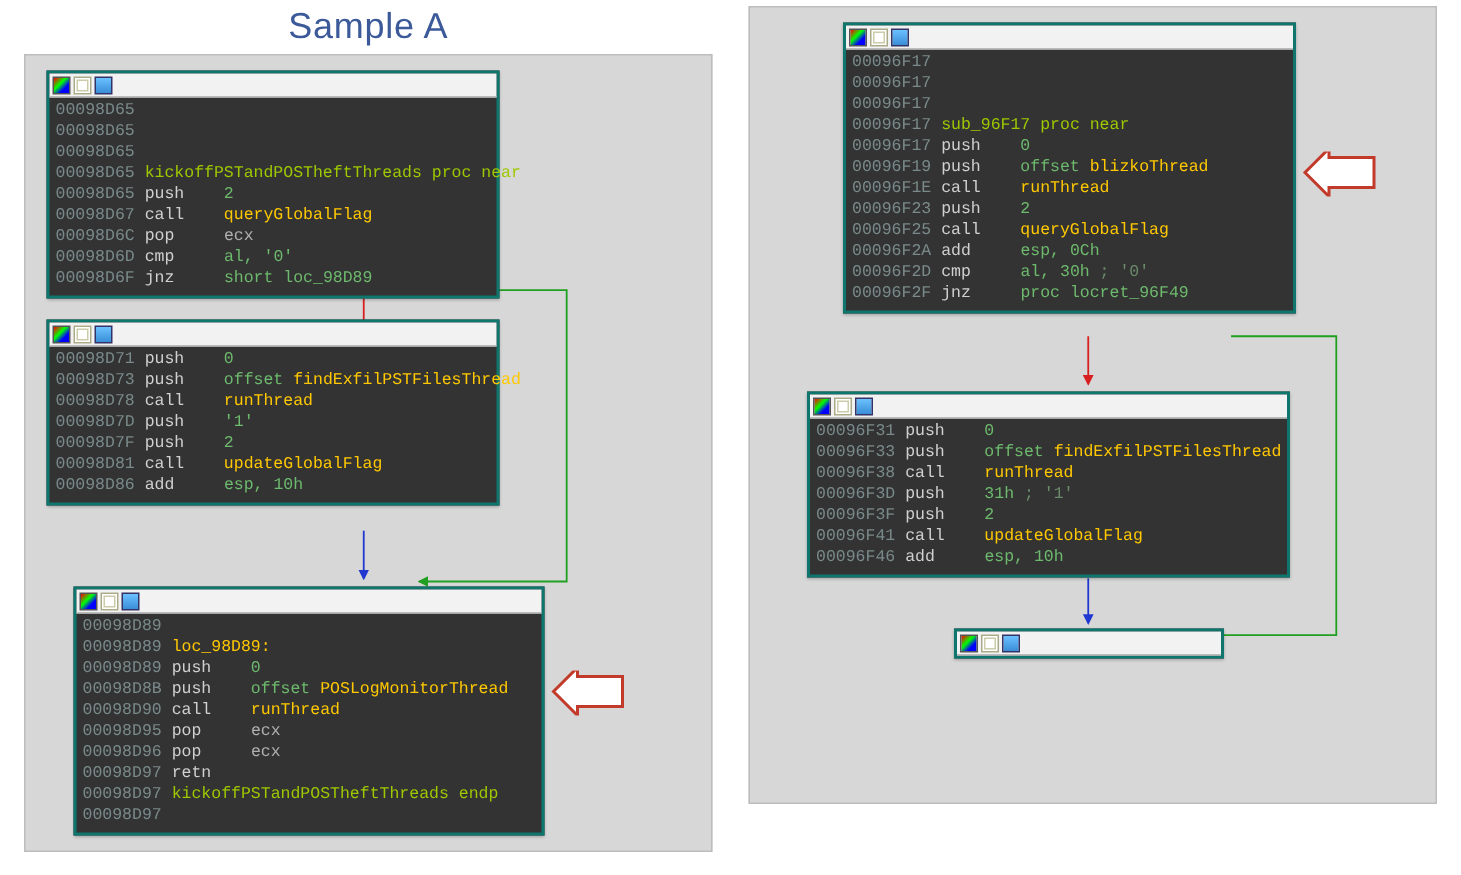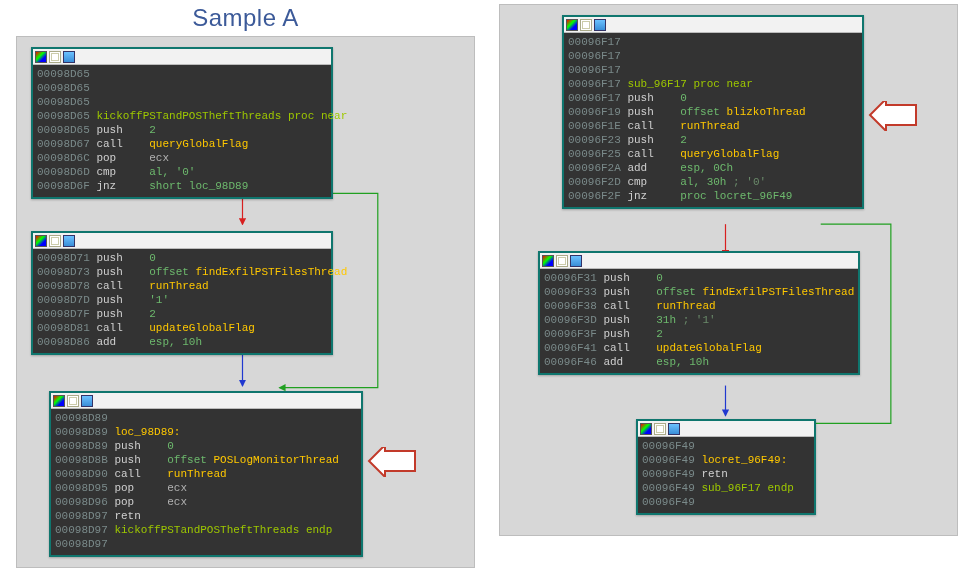--- a/index.html
+++ b/index.html
@@ -126,21 +126,21 @@
 <span class="addr">00098D65</span>
 <span class="addr">00098D65</span>
 <span class="addr">00098D65</span> <span class="proc">kickoffPSTandPOSTheftThreads</span> <span class="proc">proc near</span>
 <span class="addr">00098D65</span> <span class="kw">push</span>    <span class="num">2</span>
 <span class="addr">00098D67</span> <span class="kw">call</span>    <span class="fn">queryGlobalFlag</span>
 <span class="addr">00098D6C</span> <span class="kw">pop</span>     <span class="op">ecx</span>
 <span class="addr">00098D6D</span> <span class="kw">cmp</span>     <span class="num">al, '0'</span>
 <span class="addr">00098D6F</span> <span class="kw">jnz</span>     <span class="num">short loc_98D89</span></div>
       </div>
 
-      <div class="block" style="left:14px; top:194px; width:302px;">
+      <div class="block" style="left:14px; top:176px; width:302px;">
         <div class="titlebar">
           <span class="tb-icon icon-a"></span>
           <span class="tb-icon icon-b"></span>
           <span class="tb-icon icon-c"></span>
         </div>
         <div class="code"><span class="addr">00098D71</span> <span class="kw">push</span>    <span class="num">0</span>
 <span class="addr">00098D73</span> <span class="kw">push</span>    <span class="num">offset</span> <span class="fn">findExfilPSTFilesThread</span>
 <span class="addr">00098D78</span> <span class="kw">call</span>    <span class="fn">runThread</span>
 <span class="addr">00098D7D</span> <span class="kw">push</span>    <span class="num">'1'</span>
 <span class="addr">00098D7F</span> <span class="kw">push</span>    <span class="num">2</span>
@@ -204,46 +204,41 @@
 <span class="addr">00096F17</span> <span class="kw">push</span>    <span class="num">0</span>
 <span class="addr">00096F19</span> <span class="kw">push</span>    <span class="num">offset</span> <span class="fn">blizkoThread</span>
 <span class="addr">00096F1E</span> <span class="kw">call</span>    <span class="fn">runThread</span>
 <span class="addr">00096F23</span> <span class="kw">push</span>    <span class="num">2</span>
 <span class="addr">00096F25</span> <span class="kw">call</span>    <span class="fn">queryGlobalFlag</span>
 <span class="addr">00096F2A</span> <span class="kw">add</span>     <span class="num">esp, 0Ch</span>
 <span class="addr">00096F2D</span> <span class="kw">cmp</span>     <span class="num">al, 30h</span> <span class="cmt">; '0'</span>
 <span class="addr">00096F2F</span> <span class="kw">jnz</span>     <span class="num">proc locret_96F49</span></div>
       </div>
 
-      <div class="block" style="left:38px; top:246px; width:322px;">
+      <div class="block" style="left:38px; top:256px; width:322px;">
         <div class="titlebar">
           <span class="tb-icon icon-a"></span>
           <span class="tb-icon icon-b"></span>
           <span class="tb-icon icon-c"></span>
         </div>
         <div class="code"><span class="addr">00096F31</span> <span class="kw">push</span>    <span class="num">0</span>
 <span class="addr">00096F33</span> <span class="kw">push</span>    <span class="num">offset</span> <span class="fn">findExfilPSTFilesThread</span>
 <span class="addr">00096F38</span> <span class="kw">call</span>    <span class="fn">runThread</span>
 <span class="addr">00096F3D</span> <span class="kw">push</span>    <span class="num">31h</span> <span class="cmt">; '1'</span>
 <span class="addr">00096F3F</span> <span class="kw">push</span>    <span class="num">2</span>
 <span class="addr">00096F41</span> <span class="kw">call</span>    <span class="fn">updateGlobalFlag</span>
 <span class="addr">00096F46</span> <span class="kw">add</span>     <span class="num">esp, 10h</span></div>
       </div>
 
       <div class="block" style="left:136px; top:414px; width:180px;">
         <div class="titlebar">
           <span class="tb-icon icon-a"></span>
           <span class="tb-icon icon-b"></span>
           <span class="tb-icon icon-c"></span>
         </div>
-        <div class="code"><span class="addr">00096F49</span>
-<span class="addr">00096F49</span> <span class="lbl">locret_96F49:</span>
-<span class="addr">00096F49</span> <span class="kw">retn</span>
-<span class="addr">00096F49</span> <span class="proc">sub_96F17</span> <span class="proc">endp</span>
-<span class="addr">00096F49</span></div>
       </div>
 
       <svg class="callout-arrow" style="left:368px; top:96px;" width="52" height="30">
         <path d="M48,4 L48,24 L18,24 L18,30 L2,14 L18,-2 L18,4 Z" fill="#ffffff" stroke="#c23a2a" stroke-width="2"></path>
       </svg>
     </div>
   </div>
 
 </div>
 

